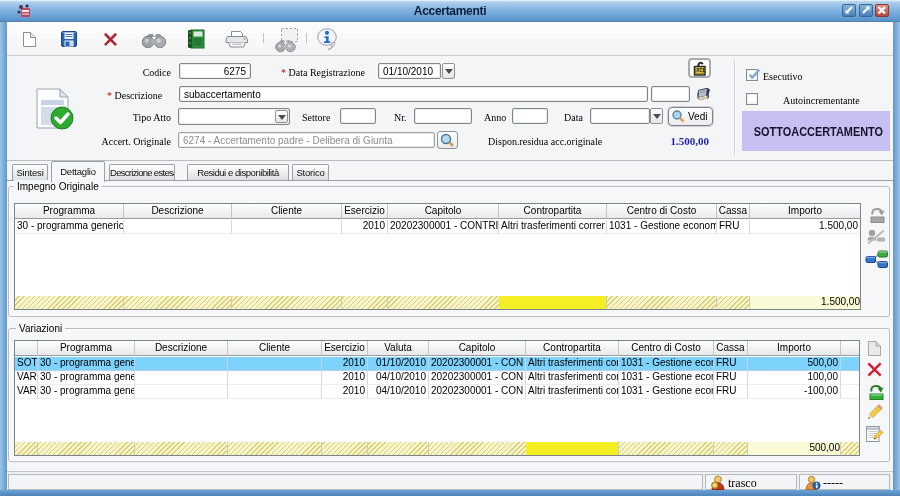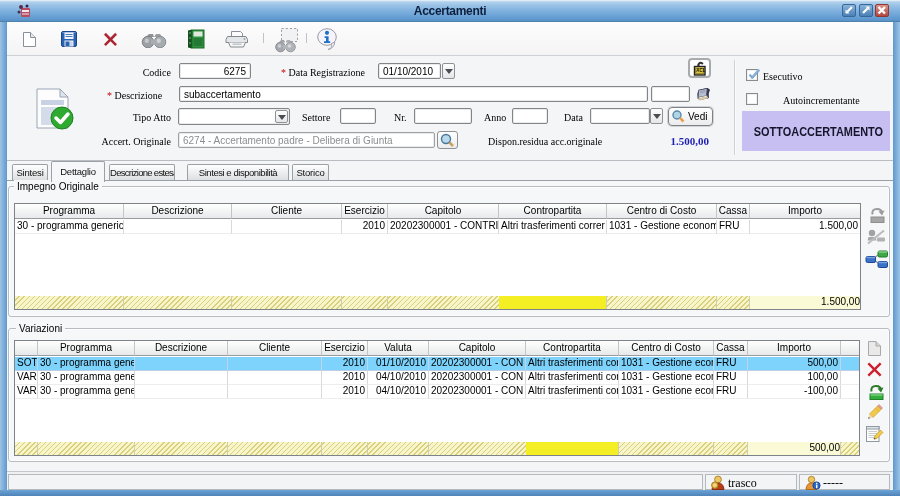--- a/index.html
+++ b/index.html
@@ -266,21 +266,21 @@
 
       <div class="abs" style="left:735px;top:54px;width:148px;height:40px;background:#c7bef1;"></div>
       <div class="abs" style="left:735px;top:67px;width:148px;text-align:center;font-size:13px;font-weight:bold;color:#14142a;transform:scaleX(0.84);transform-origin:50% 50%;white-space:nowrap;">SOTTOACCERTAMENTO</div>
     </div>
 
     <div id="tabsep" class="abs"></div>
 
     <div class="tab abs" style="left:5px;width:36px;">Sintesi</div>
     <div class="tab sel abs" style="left:44px;width:54px;">Dettaglio</div>
     <div class="tab abs" style="left:102px;width:66px;letter-spacing:-0.7px;">Descrizione estesa</div>
-    <div class="tab abs" style="left:180px;width:102px;letter-spacing:-0.45px;">Sintesi e disponibilità</div>
+    <div class="tab abs" style="left:180px;width:102px;letter-spacing:-0.45px;">Residui e disponibilità</div>
     <div class="tab abs" style="left:285px;width:37px;">Storico</div>
     <div id="tabpanel" class="abs"></div>
 
     <div class="group abs" style="left:1px;top:164px;width:882px;height:131px;"></div>
     <div class="glabel abs" style="left:7px;top:158px;">Impegno Originale</div>
 
     <div class="tblwrap abs" style="left:7px;top:181px;width:847px;height:107px;">
       <div class="trow" style="top:0">
         <div class="hcell" style="width:109px">Programma</div>
         <div class="hcell" style="width:108px">Descrizione</div>

